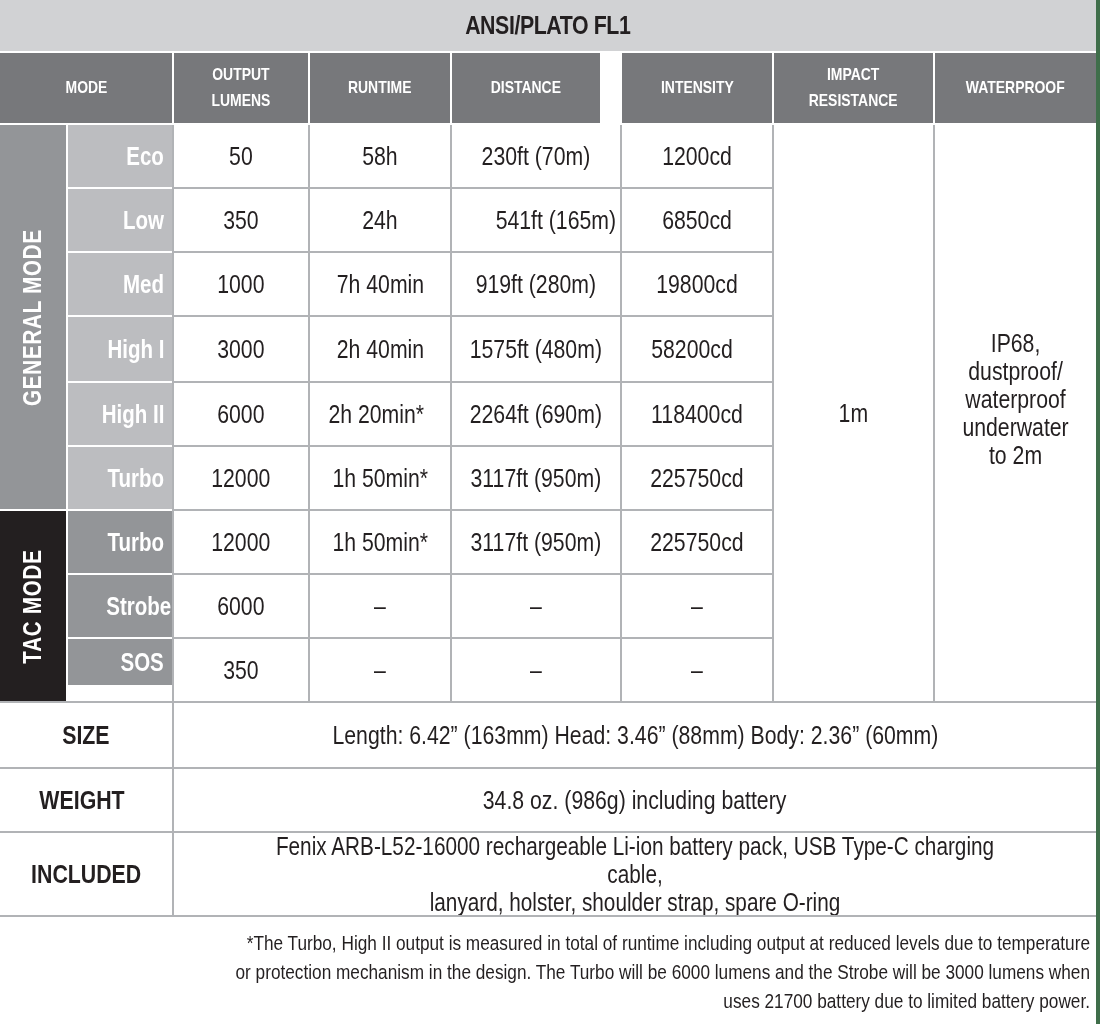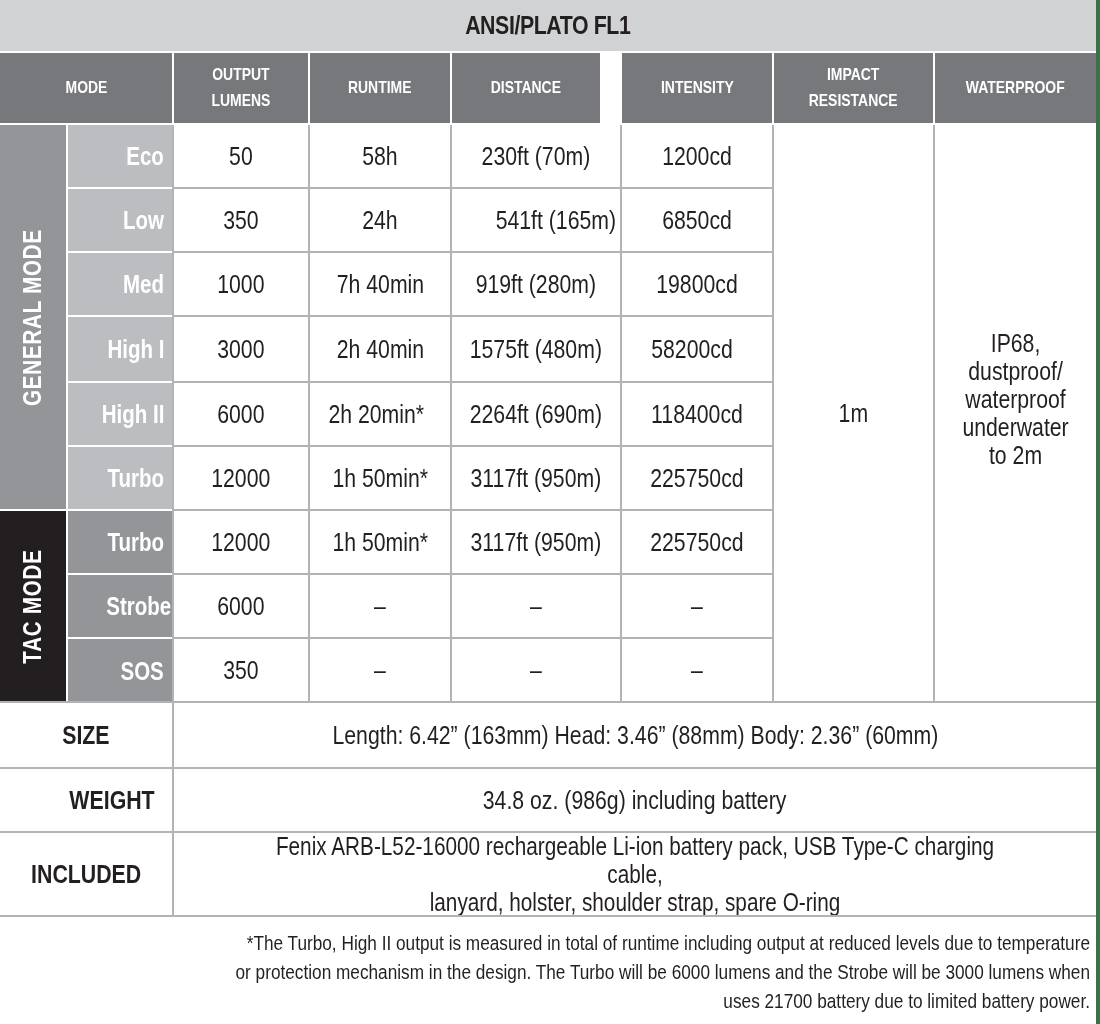--- a/index.html
+++ b/index.html
@@ -84,21 +84,21 @@
   </div>
 <div class="abs mode mode-light" style="left:68px;top:447px;width:104px;height:62px;">
     <span>Turbo</span>
   </div>
 <div class="abs mode mode-dark" style="left:68px;top:511px;width:104px;height:62px;">
     <span>Turbo</span>
   </div>
 <div class="abs mode mode-dark" style="left:68px;top:575px;width:111px;height:62px;">
     <span>Strobe</span>
   </div>
-<div class="abs mode mode-dark" style="left:68px;top:639px;width:104px;height:64px;">
+<div class="abs mode mode-dark" style="left:68px;top:639px;width:104px;height:46px;">
     <span>SOS</span>
   </div>
 
 <div class="abs cell" style="left:174px;top:125px;width:134px;height:62px;">
     <span>50</span>
   </div>
 <div class="abs cell" style="left:310px;top:125px;width:140px;height:62px;">
     <span>58h</span>
   </div>
 <div class="abs cell" style="left:452px;top:125px;width:168px;height:62px;">
@@ -222,21 +222,21 @@
 underwater
 to 2m</span>
   </div>
 
 <div class="abs lbl" style="left:0;top:703px;width:172px;height:64px;">
     <span>SIZE</span>
   </div>
 <div class="abs cell" style="left:174px;top:703px;width:922px;height:64px;">
     <span>Length: 6.42” (163mm) Head: 3.46” (88mm) Body: 2.36” (60mm)</span>
   </div>
-<div class="abs lbl" style="left:0;top:769px;width:164px;height:62px;justify-content:flex-end;">
+<div class="abs lbl" style="left:0;top:769px;width:164px;height:62px;">
     <span>WEIGHT</span>
   </div>
 <div class="abs cell" style="left:174px;top:769px;width:922px;height:62px;">
     <span>34.8 oz. (986g) including battery</span>
   </div>
 <div class="abs lbl" style="left:0;top:833px;width:172px;height:82px;">
     <span>INCLUDED</span>
   </div>
 <div class="abs cell wrap" style="left:174px;top:833px;width:922px;height:82px;">
     <span style="transform:scaleX(0.83);">Fenix ARB-L52-16000 rechargeable Li-ion battery pack, USB Type-C charging cable,

